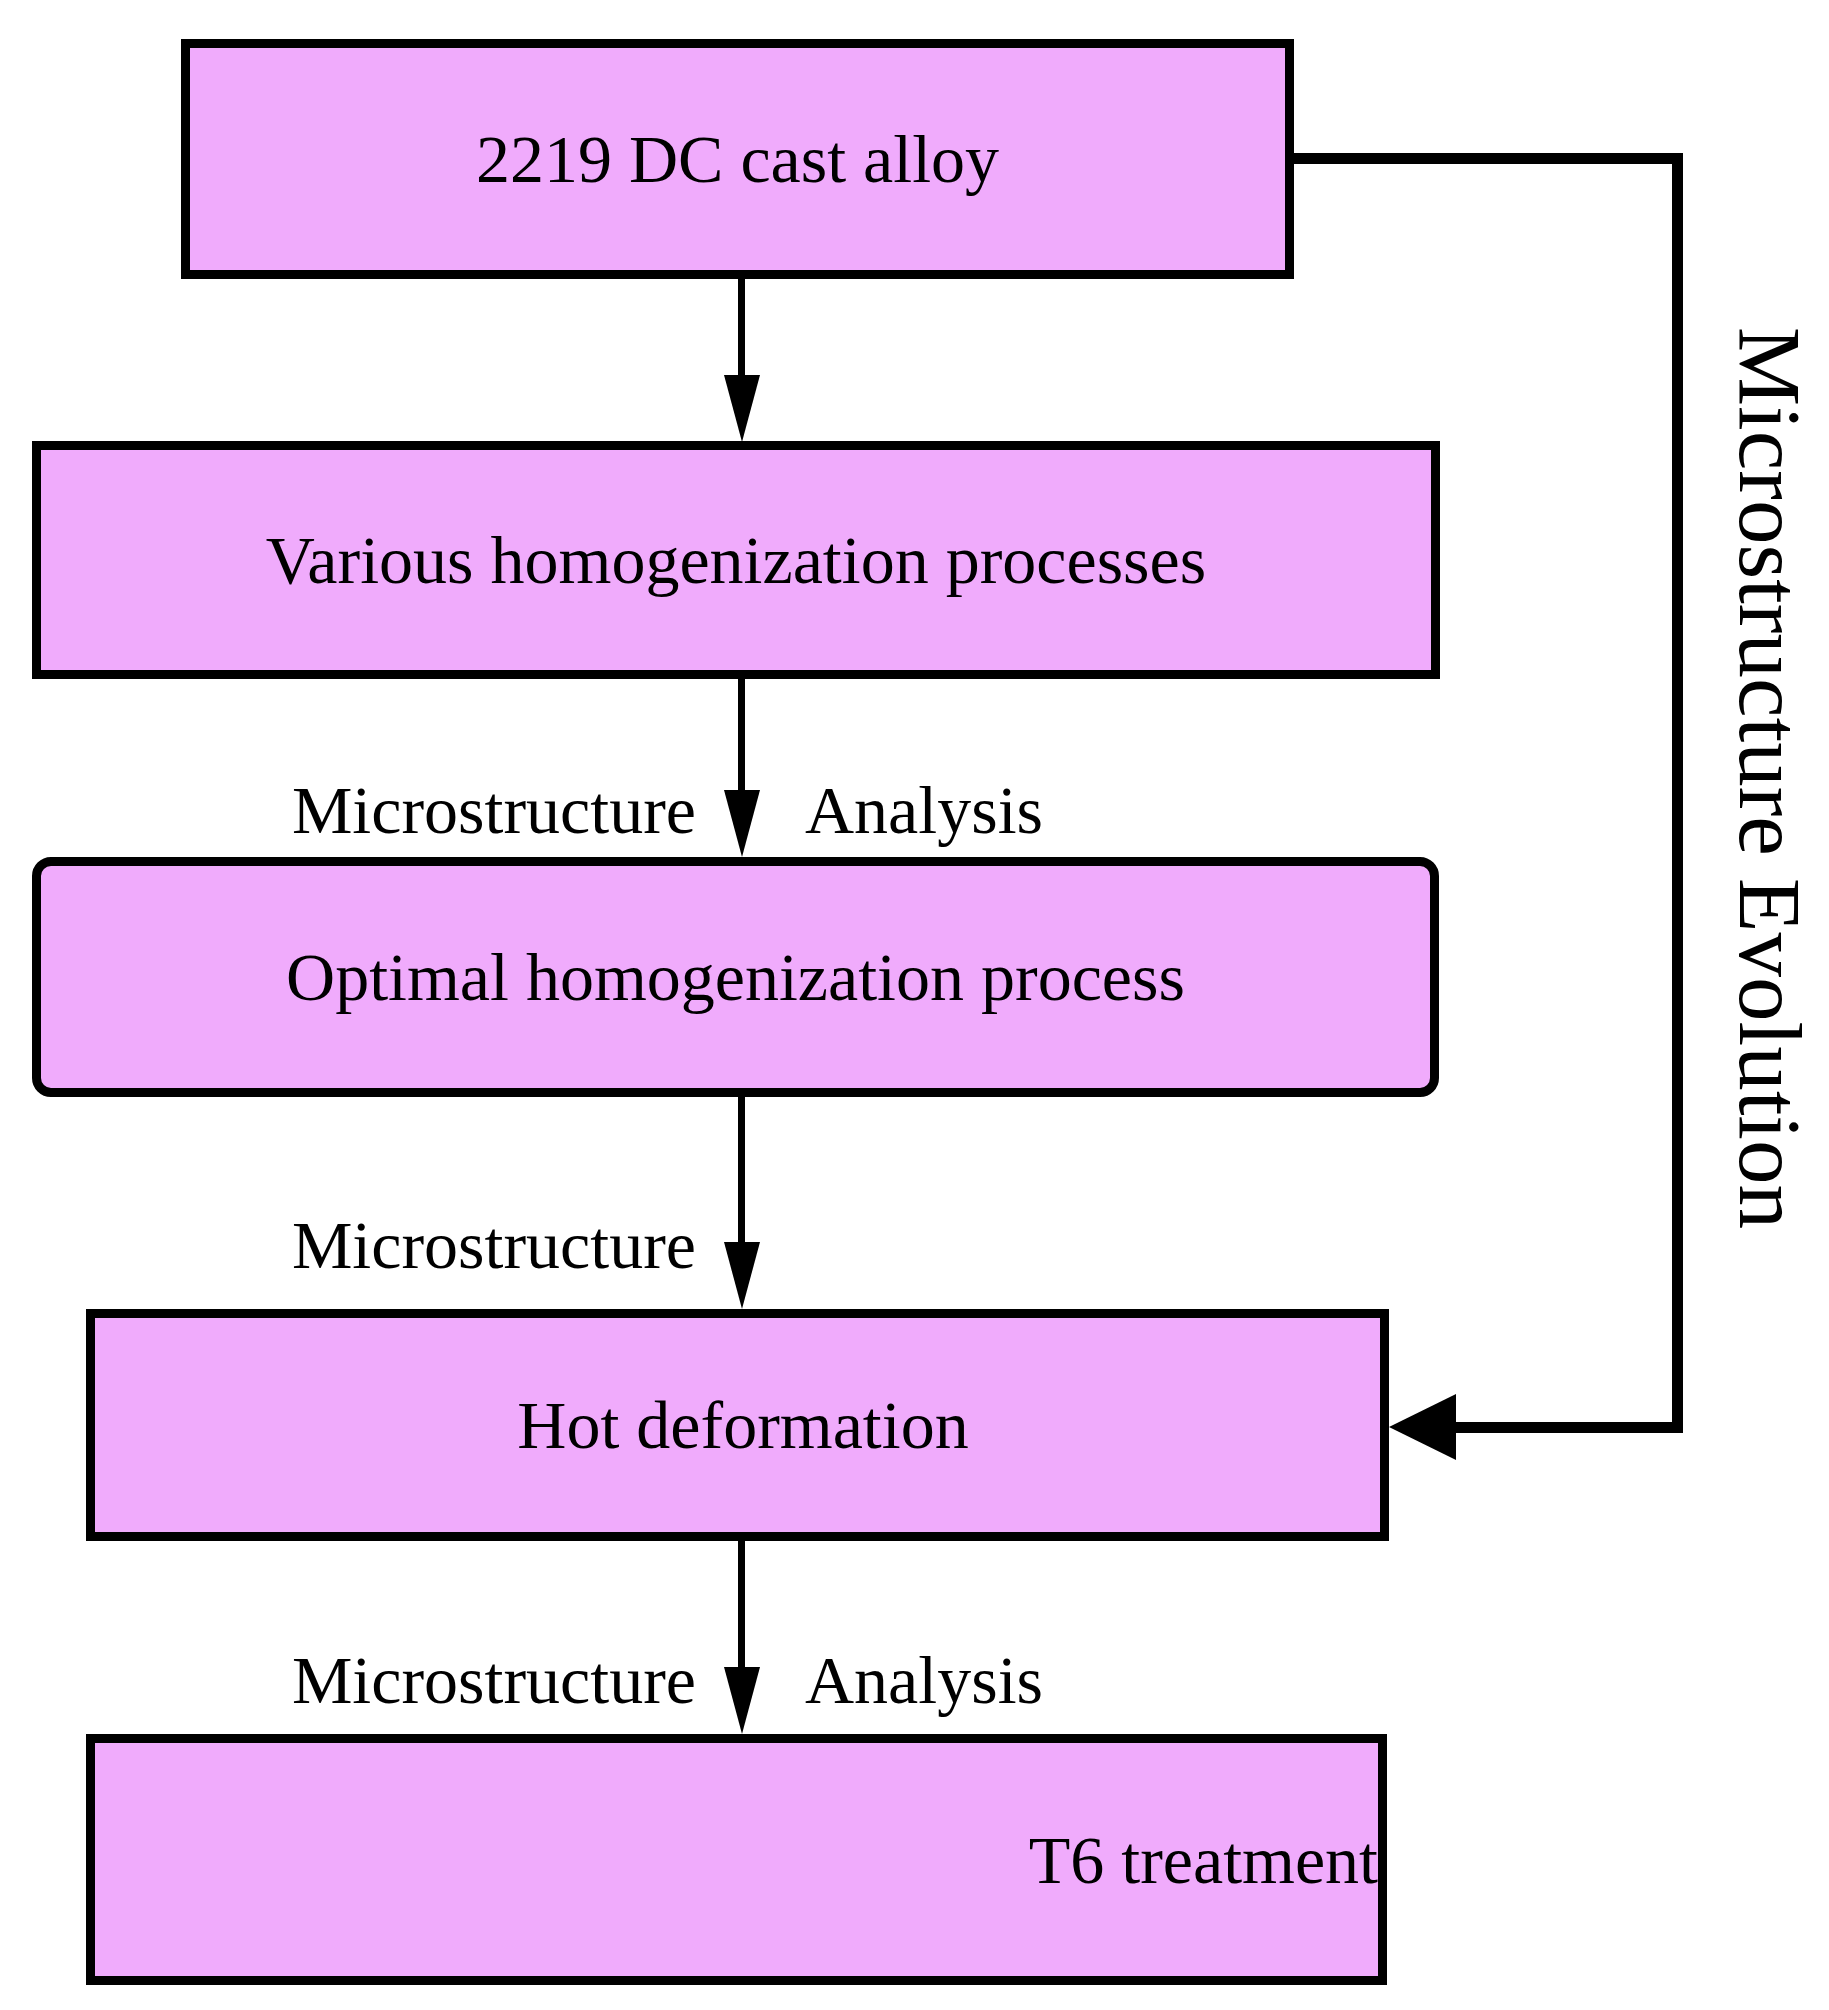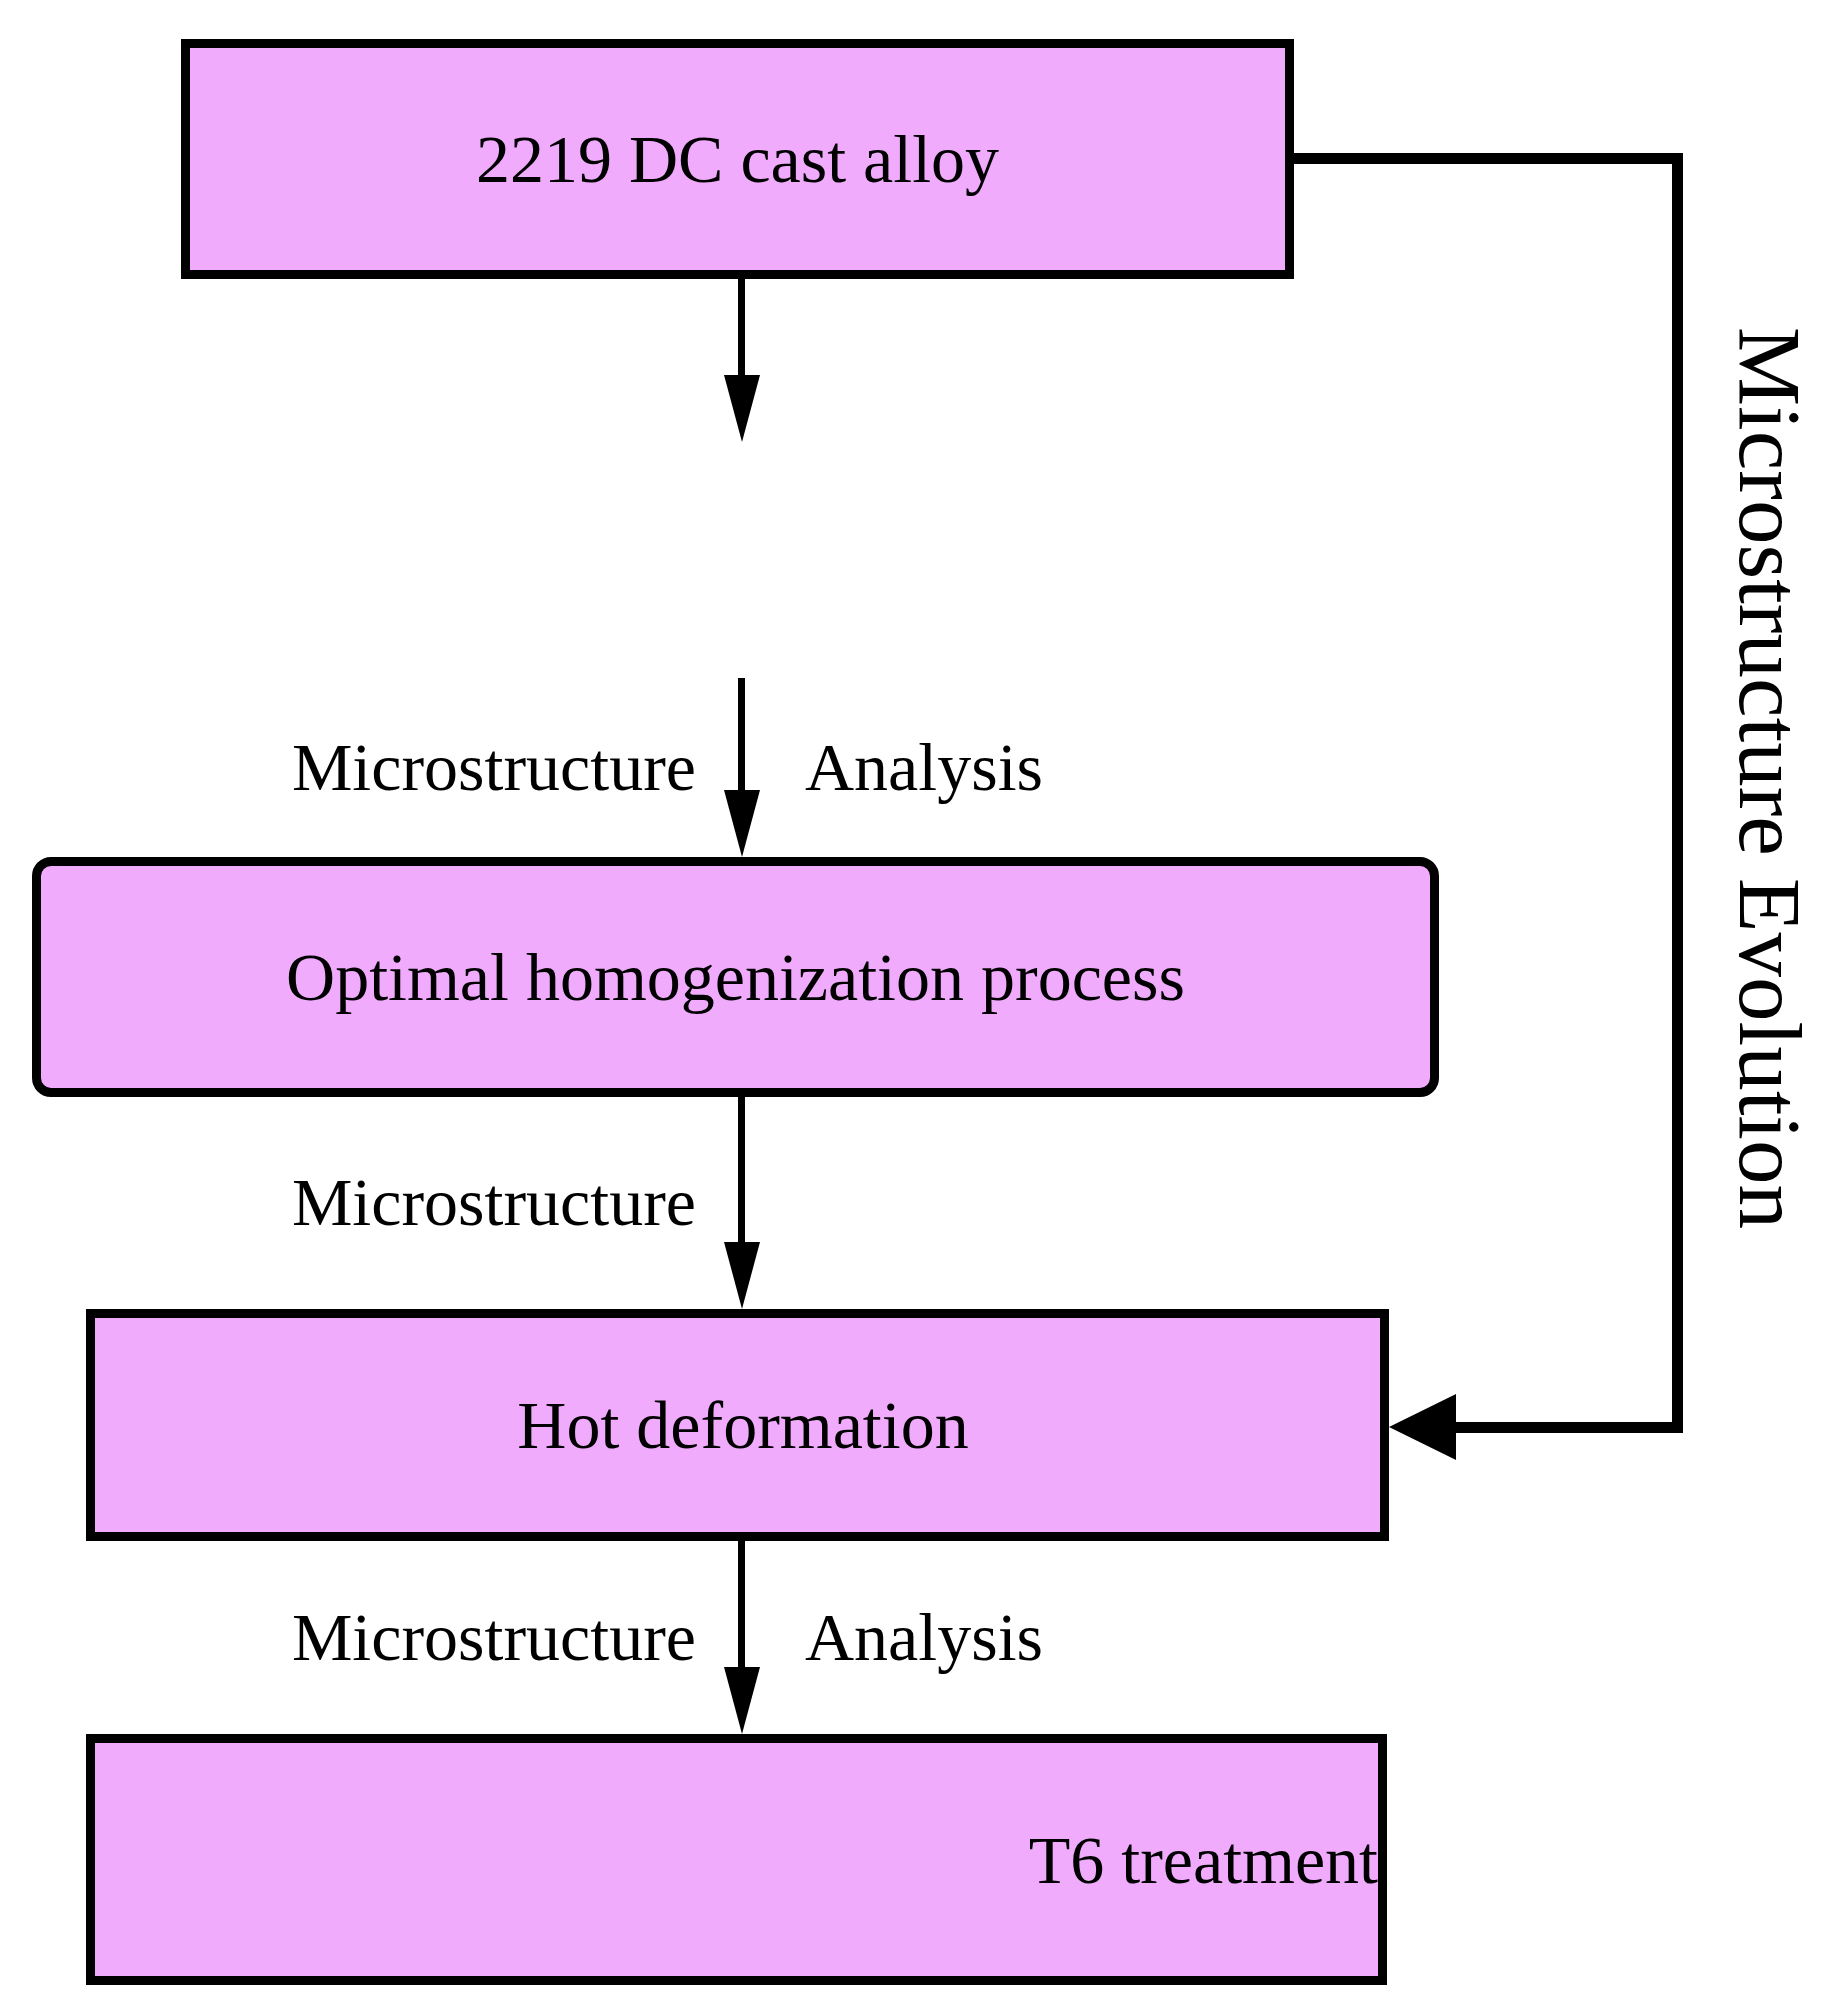--- a/index.html
+++ b/index.html
@@ -40,20 +40,21 @@
     height: 0;
     border-left: 18px solid transparent;
     border-right: 18px solid transparent;
     border-top: 67px solid #000000;
   }
   .edge-label {
     position: absolute;
     font-size: 68px;
     line-height: 68px;
     white-space: nowrap;
+    margin-top: 43px;
   }
   .hline, .vline {
     position: absolute;
     background: #000000;
   }
   .head-left {
     position: absolute;
     width: 0;
     height: 0;
     border-top: 33px solid transparent;
@@ -102,20 +103,23 @@
   #side-label { left: 1769px; top: 778px; }
 </style>
 </head>
 <body>
 
 <div id="canvas">
 
   <div class="box" id="box-cast">
     <span>2219 DC cast alloy</span>
   </div>
+  <div class="box" id="box-various">
+    <span>Various homogenization processes</span>
+  </div>
   <div class="box" id="box-optimal">
     <span>Optimal homogenization process</span>
   </div>
   <div class="box" id="box-hot">
     <span>Hot deformation</span>
   </div>
   <div class="box" id="box-t6">
     <span>T6 treatment</span>
   </div>
 

